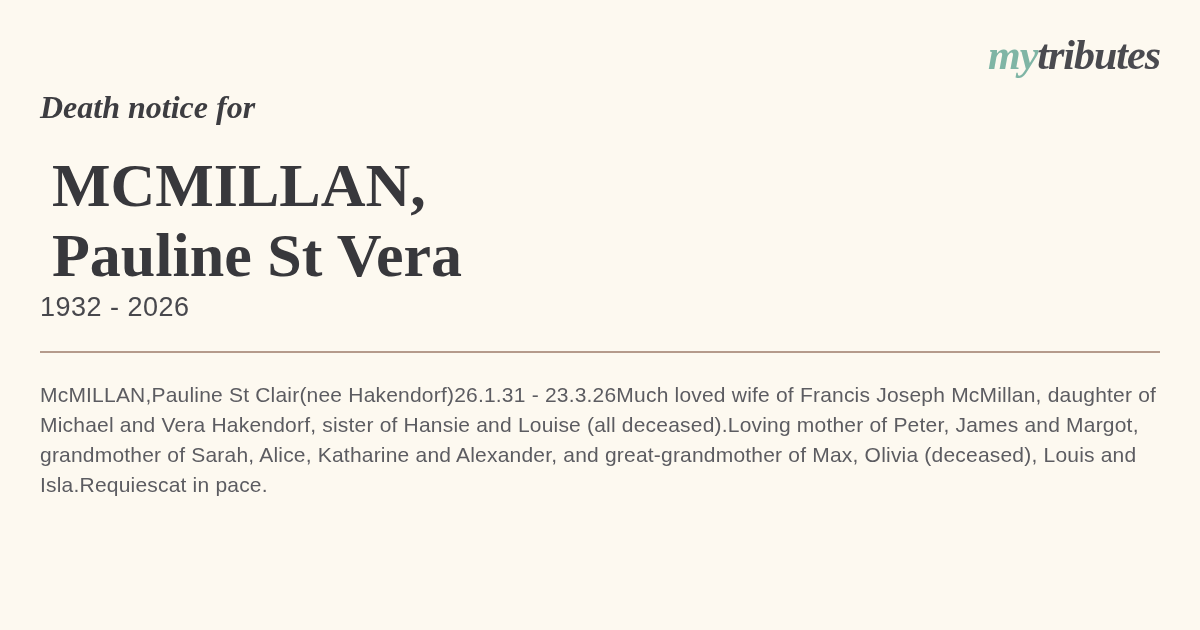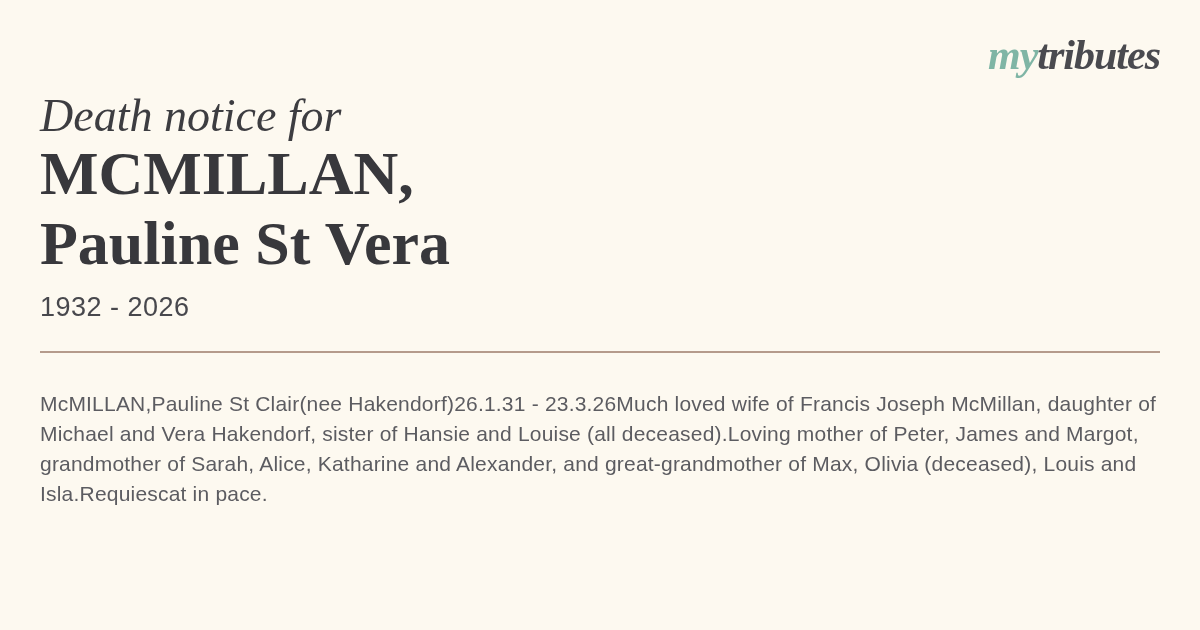--- a/index.html
+++ b/index.html
@@ -36,22 +36,22 @@
   .logo .logo-my { color: #7FB5A5; font-style: italic; }
   .logo .logo-tributes { color: #4A4A4F; }
 
   
   .kicker {
     position: absolute;
     left: 40px;
     top: 88px;
     font-family: "Liberation Serif", "DejaVu Serif", serif;
     font-style: italic;
-    font-weight: 400;
-    font-size: 46px;
+    font-weight: 700;
+    font-size: 32px;
     color: #3D3D41;
     line-height: 1.2;
   }
 
   
   .deceased-name {
     position: absolute;
     left: 40px;
     top: 138px;
     font-family: "Liberation Serif", "DejaVu Serif", serif;
@@ -80,40 +80,40 @@
     top: 351px;
     width: 1120px;
     height: 0;
     border-top: 2px solid #B59B8C;
   }
 
   
   .notice-body {
     position: absolute;
     left: 40px;
-    top: 389px;
+    top: 380px;
     width: 1125px;
     font-size: 21px;
     line-height: 30px;
     color: #5C5C61;
     letter-spacing: 0.2px;
   }
 </style>
 </head>
 <body>
 
 <div class="card">
 
   <div class="logo">
     <span class="logo-my">my</span><span class="logo-tributes">tributes</span>
   </div>
 
   <div class="kicker">Death notice for</div>
 
-  <h1 class="deceased-name" style="margin:0;">
+  <h1 class="deceased-name" style="margin:12px;">
     <span>MCMILLAN,</span><br>
     <span>Pauline St Vera</span>
   </h1>
 
   <div class="years">1932 - 2026</div>
 
   <div class="divider"></div>
 
   <p class="notice-body" style="margin:0;">McMILLAN,Pauline St Clair(nee Hakendorf)26.1.31 - 23.3.26Much loved wife of Francis Joseph McMillan, daughter of Michael and Vera Hakendorf, sister of Hansie and Louise (all deceased).Loving mother of Peter, James and Margot, grandmother of Sarah, Alice, Katharine and Alexander, and great-grandmother of Max, Olivia (deceased), Louis and Isla.Requiescat in pace.</p>
 

